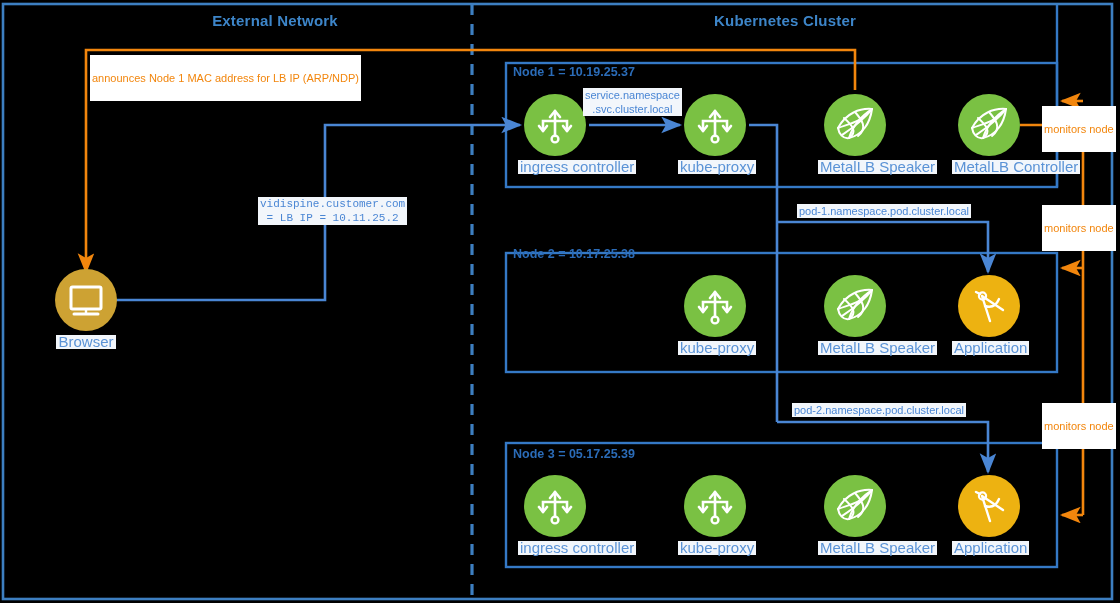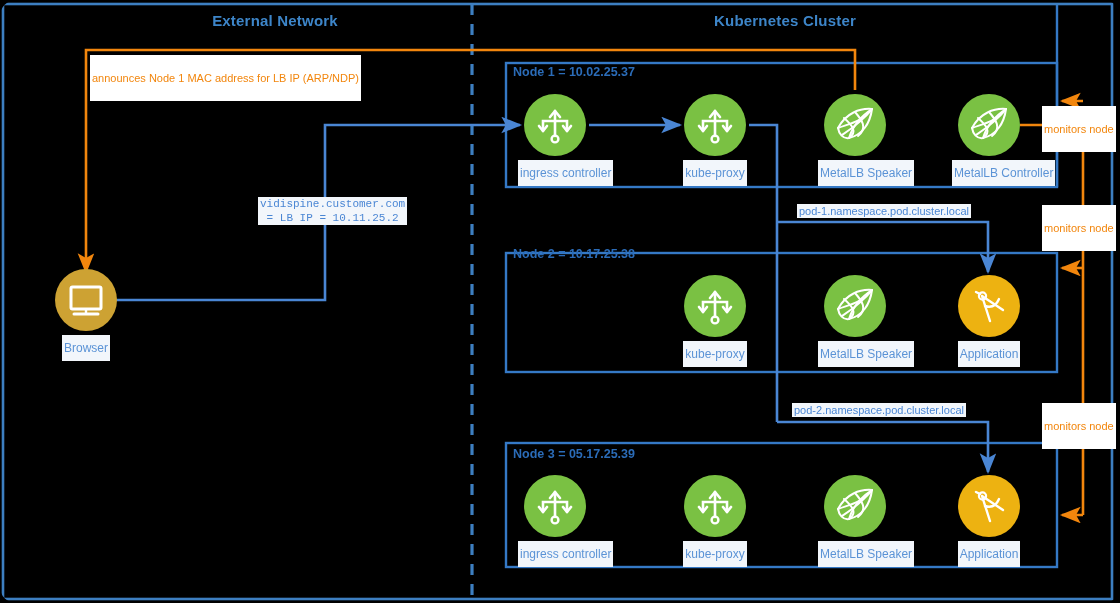--- a/index.html
+++ b/index.html
@@ -1,29 +1,29 @@
 <!DOCTYPE html>
 <html><head>
 <meta charset="utf-8">
 <style>
   html,body{margin:0;padding:0;background:#000;}
   body{width:1120px;height:603px;font-family:"Liberation Sans",sans-serif;}
-  #stage{position:relative;width:1120px;height:603px;background:#000;overflow:hidden;border-radius:16px;}
+  #stage{position:relative;width:1120px;height:603px;background:#000;overflow:hidden;}
   #svg{position:absolute;left:0;top:0;width:1120px;height:603px;}
 
   .zone-title{position:absolute;color:#3d85c8;font-weight:bold;font-size:15px;letter-spacing:.2px;text-align:center;white-space:nowrap;}
   .node-title{position:absolute;color:#2b6cb8;font-weight:bold;font-size:12.5px;white-space:nowrap;}
 
   .node-item{position:absolute;width:74px;text-align:center;}
   .node-circle{width:62px;height:62px;border-radius:50%;margin:0 auto;position:relative;}
   .node-circle svg{position:absolute;left:0;top:0;}
   .green{background:#7ac143;}
   .amber{background:#edb211;}
   .browser-c{background:#cda233;}
-  .item-label{margin-top:4px;font-size:12px;color:#5b93d6;background:#f2f6fb;display:inline-block;padding:6px 2px;white-space:nowrap;line-height:14px;}
+  .item-label{margin-top:4px;font-size:15px;color:#5b93d6;background:#f2f6fb;display:inline-block;padding:0 2px;white-space:nowrap;line-height:14px;}
 
   .blue-lbl{position:absolute;font-size:11px;color:#4a86d4;background:#f2f6fb;padding:0 2px;line-height:14px;white-space:nowrap;}
   .blue-lbl.two{text-align:center;}
   .orange-lbl{position:absolute;font-size:11px;color:#f2860d;background:#fff;padding:16px 2px;line-height:14px;white-space:nowrap;}
 </style>
 </head>
 <body>
 
 <div id="stage">
 
@@ -64,21 +64,21 @@
     <path d="M1083,101 L1062,101" fill="none" stroke="#f2860d" stroke-width="2.6" marker-end="url(#ah-orange)"></path>
 
     <path d="M1083,268 L1062,268" fill="none" stroke="#f2860d" stroke-width="2.6" marker-end="url(#ah-orange)"></path>
 
     <path d="M1083,515 L1062,515" fill="none" stroke="#f2860d" stroke-width="2.6" marker-end="url(#ah-orange)"></path>
   </svg>
 
   <div class="zone-title" style="left:140px;top:12px;width:270px;">External Network</div>
   <div class="zone-title" style="left:650px;top:12px;width:270px;">Kubernetes Cluster</div>
 
-  <div class="node-title" style="left:513px;top:65px;">Node 1 = 10.02.25.37</div>
+  <div class="node-title" style="left:513px;top:65px;">Node 1 = 10.19.25.37</div>
   <div class="node-title" style="left:513px;top:247px;">Node 2 = 10.17.25.38</div>
   <div class="node-title" style="left:513px;top:447px;">Node 3 = 05.17.25.39</div>
 
   <div class="node-item" style="left:518px;top:94px;">
     <div class="node-circle green">
       <svg width="62" height="62" viewBox="0 0 62 62">
         <g stroke="#fff" stroke-width="2.6" fill="none" stroke-linecap="round">
           <path d="M31,42 L31,17"></path>
           <path d="M31,27 L19,27 L19,37"></path>
           <path d="M31,27 L43,27 L43,37"></path>
@@ -265,20 +265,24 @@
     <div class="item-label">Browser</div>
   </div>
 
   <div class="orange-lbl" style="left:90px;top:55px;">announces Node 1 MAC address for LB IP (ARP/NDP)</div>
 
   <div class="blue-lbl two" style="left:258px;top:197px;font-family:Liberation Mono, monospace;">
     <span>vidispine.customer.com</span><br>
     <span>= LB IP = 10.11.25.2</span>
   </div>
 
+  <div class="blue-lbl two" style="left:583px;top:88px;">
+    <span>service.namespace</span><br>
+    <span>.svc.cluster.local</span>
+  </div>
 
   <div class="blue-lbl" style="left:797px;top:204px;">pod-1.namespace.pod.cluster.local</div>
   <div class="blue-lbl" style="left:792px;top:403px;">pod-2.namespace.pod.cluster.local</div>
 
   <div class="orange-lbl" style="left:1042px;top:106px;">monitors node</div>
   <div class="orange-lbl" style="left:1042px;top:205px;">monitors node</div>
   <div class="orange-lbl" style="left:1042px;top:403px;">monitors node</div>
 
 </div>
 

